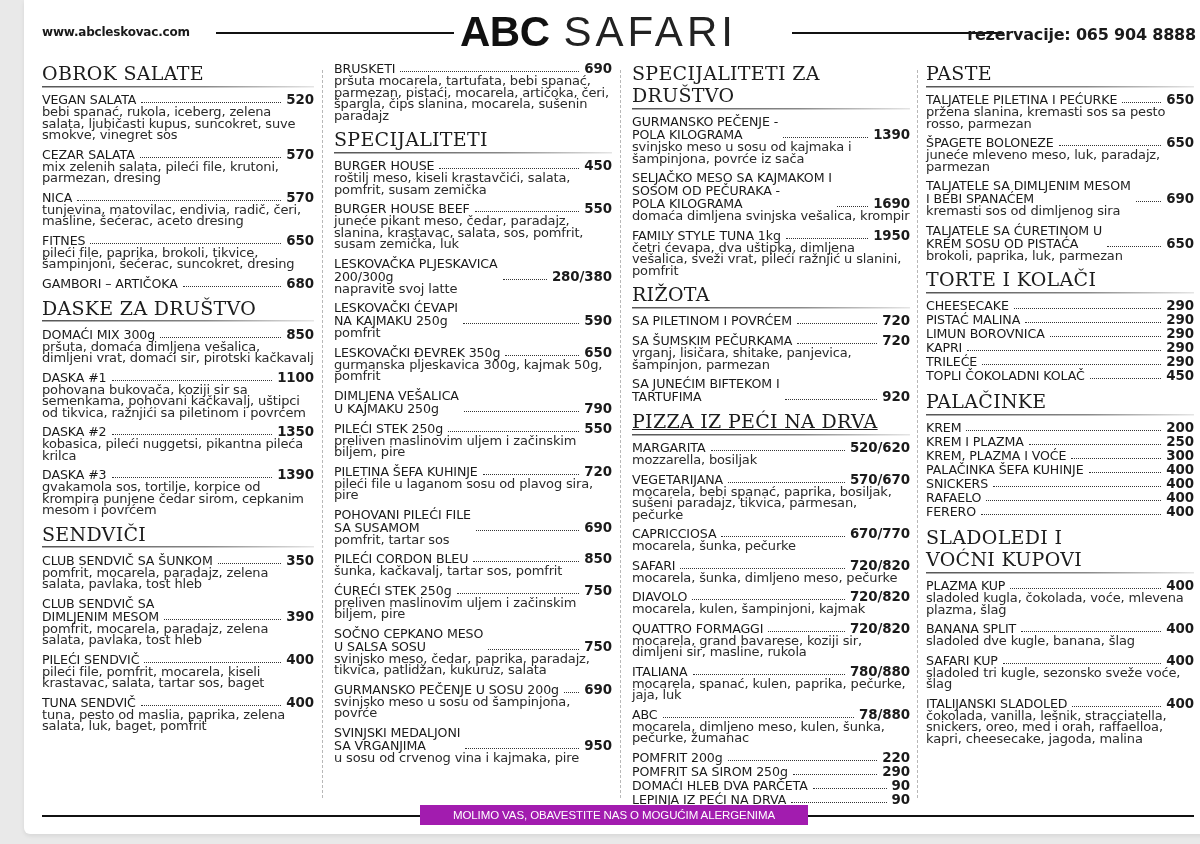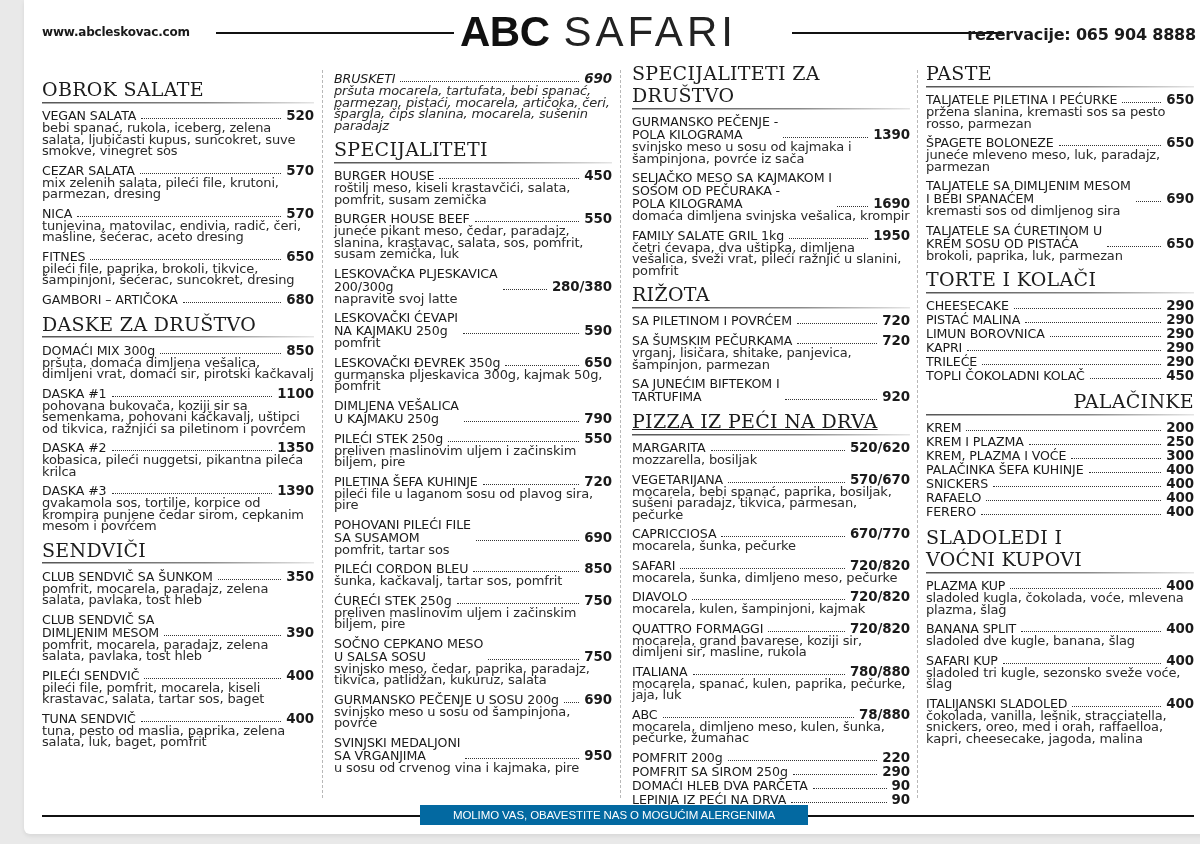--- a/index.html
+++ b/index.html
@@ -40,21 +40,21 @@
   .item.tight { margin-bottom: 1px; }
   .row { display: flex; align-items: flex-end; font-size: 12.6px; line-height: 13px; letter-spacing: -0.1px; }
   .name { white-space: pre-line; flex: 0 1 auto; }
   .dots { flex: 1 1 auto; border-bottom: 1px dotted #333; margin: 0 5px 3px 5px; min-width: 10px; height: 1px; }
   .price { font-weight: bold; font-size: 13.4px; white-space: nowrap; }
   .desc { font-size: 13px; line-height: 11.5px; color: #2a2a2a; letter-spacing: -0.15px; }
 
   
   .footer-line { position: absolute; left: 18px; top: 815px; width: 1152px; height: 2px; background: #111; }
   .footer-note {
-    position: absolute; left: 396px; top: 805px; width: 388px; height: 20px; background: #0369a1;
+    position: absolute; left: 396px; top: 805px; width: 388px; height: 20px; background: #a21caf;
     color: #fff; font-size: 11.5px; text-align: center; line-height: 20px; letter-spacing: -0.1px;
     font-family: "Liberation Sans", sans-serif;
   }
 </style>
 </head>
 <body>
 
 <div class="page">
   <div class="header">
     <span class="site-url">www.abcleskovac.com</span>
@@ -66,21 +66,21 @@
     <div class="hline-r"></div>
     <span class="phone">rezervacije: 065 904 8888</span>
   </div>
 
   <div class="divider d1"></div>
   <div class="divider d2"></div>
   <div class="divider d3"></div>
 
   <div class="col c1">
       <div class="section">
-        <div class="sec-title" style="white-space: pre-line; margin-top: 16px;">OBROK SALATE</div>
+        <div class="sec-title" style="white-space: pre-line;">OBROK SALATE</div>
         <div class="item">
           <div class="row">
             <span class="name">VEGAN SALATA</span>
             <span class="dots"></span>
             <span class="price">520</span>
           </div>
           <div class="desc">bebi spanać, rukola, iceberg, zelena salata, ljubičasti kupus, suncokret, suve smokve, vinegret sos</div>
         </div>
         <div class="item">
           <div class="row">
@@ -180,21 +180,21 @@
           <div class="row">
             <span class="name">TUNA SENDVIČ</span>
             <span class="dots"></span>
             <span class="price">400</span>
           </div>
           <div class="desc">tuna, pesto od maslia, paprika, zelena salata, luk, baget, pomfrit</div>
         </div>
       </div>
     </div>
   <div class="col c2">
-      <div class="section" style="margin-top: 10px; font-style: italic;">
+      <div class="section" style="">
         <div class="item">
           <div class="row">
             <span class="name">BRUSKETI</span>
             <span class="dots"></span>
             <span class="price">690</span>
           </div>
           <div class="desc">pršuta mocarela, tartufata, bebi spanać, parmezan, pistaći, mocarela, artičoka, čeri, špargla, čips slanina, mocarela, sušenin paradajz</div>
         </div>
       </div>
       <div class="section">
@@ -335,21 +335,21 @@
             <span class="name">SELJAČKO MESO SA KAJMAKOM I
 SOSOM OD PEČURAKA -
 POLA KILOGRAMA</span>
             <span class="dots"></span>
             <span class="price">1690</span>
           </div>
           <div class="desc">domaća dimljena svinjska vešalica, krompir</div>
         </div>
         <div class="item">
           <div class="row">
-            <span class="name">FAMILY SALATE GRIL 1kg</span>
+            <span class="name">FAMILY STYLE TUNA 1kg</span>
             <span class="dots"></span>
             <span class="price">1950</span>
           </div>
           <div class="desc">četri ćevapa, dva uštipka, dimljena vešalica, sveži vrat, pileći ražnjić u slanini, pomfrit</div>
         </div>
       </div>
       <div class="section">
         <div class="sec-title" style="white-space: pre-line;">RIŽOTA</div>
         <div class="item">
           <div class="row">
@@ -549,21 +549,21 @@
           </div>
         </div>
         <div class="item tight">
           <div class="row">
             <span class="name">TOPLI ČOKOLADNI KOLAČ</span>
             <span class="dots"></span>
             <span class="price">450</span>
           </div>
         </div>
       </div>
-      <div class="section" style="margin-bottom: 8px; text-align: right;">
+      <div class="section" style="margin-bottom: 8px;">
         <div class="sec-title" style="white-space: pre-line;">PALAČINKE</div>
         <div class="item tight">
           <div class="row">
             <span class="name">KREM</span>
             <span class="dots"></span>
             <span class="price">200</span>
           </div>
         </div>
         <div class="item tight">
           <div class="row">

